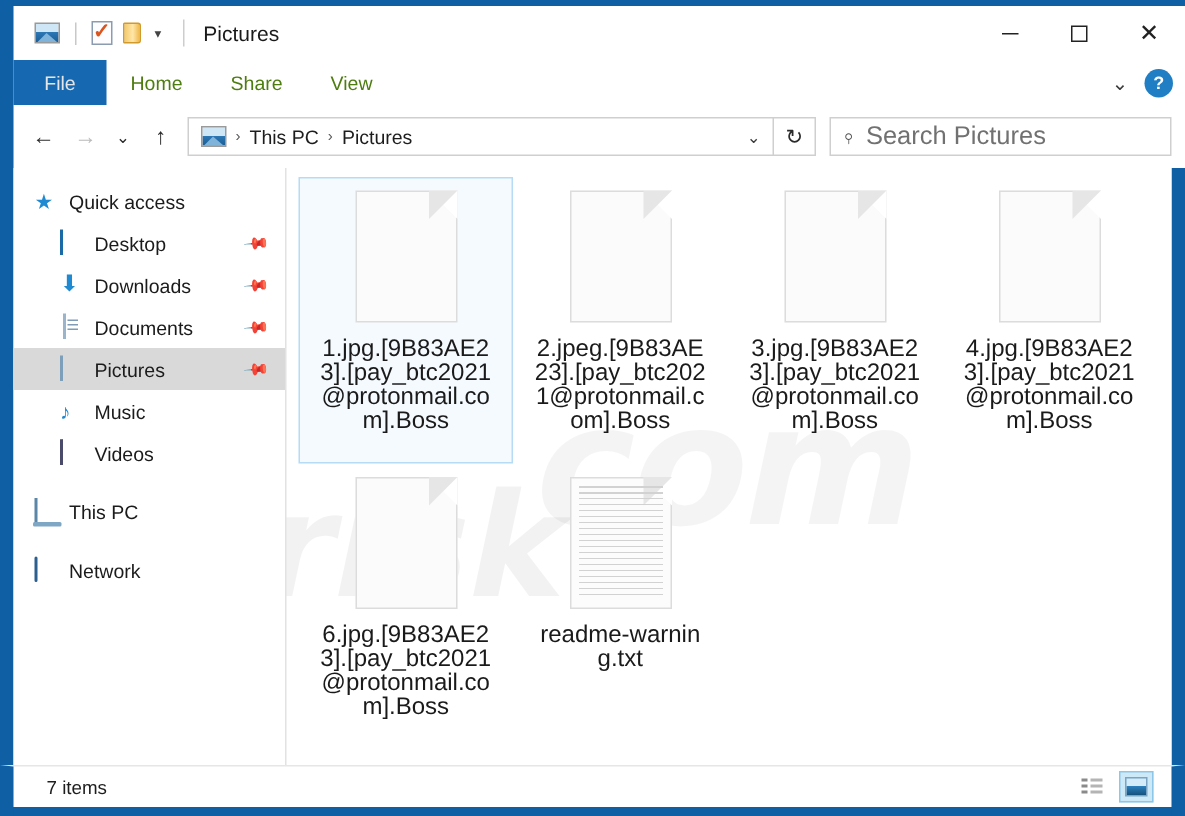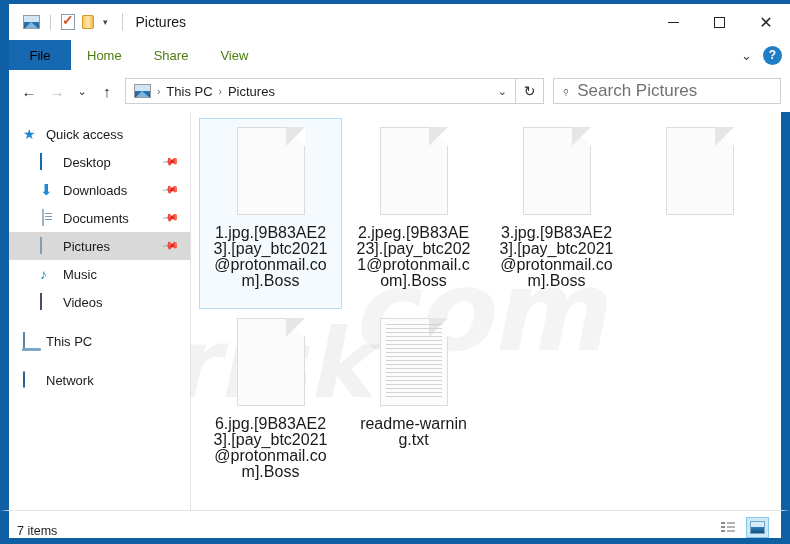--- a/index.html
+++ b/index.html
@@ -73,21 +73,21 @@
     height: 30px; background: #ffffff;
     border-left: 9px solid #0e5fa4;
     display: flex; align-items: stretch; position: relative;
     flex: 0 0 auto;
   }
   .tab {
     display: flex; align-items: center; justify-content: center;
     font-size: 13px; color: #4d7c0f; padding: 0 16px; height: 100%;
   }
   .tab.file {
-    background: #1668b0; color: #000000; min-width: 62px;
+    background: #1668b0; color: #e5e5e5; min-width: 62px;
   }
   .ribbon-right { position: absolute; right: 8px; top: 0; height: 100%; display: flex; align-items: center; gap: 11px; }
   .chev-down { font-size: 13px; color: #3a3a3a; }
   .help-btn {
     width: 19px; height: 19px; border-radius: 50%;
     background: #1f7ec4; color: #fff; font-size: 12px; font-weight: bold;
     display: flex; align-items: center; justify-content: center;
   }
 
   
@@ -252,21 +252,21 @@
     font-family: "DejaVu Sans", sans-serif;
     transform: skewX(-12deg); white-space: nowrap;
   }
 
   
   .statusbar {
     height: 34px; background: #ffffff;
     border-left: 9px solid #0e5fa4; border-right: 9px solid #0e5fa4;
     border-bottom: 6px solid #0e5fa4;
     border-top: 1px solid #e6e6e6;
-    display: flex; align-items: flex-end; padding: 0 8px;
+    display: flex; align-items: center; padding: 0 22px;
     position: relative; flex: 0 0 auto;
   }
   .status-text { font-size: 12.5px; color: #1e1e1e; }
   .viewbtns { position: absolute; right: 12px; display: flex; gap: 7px; align-items: center; }
   .vb { width: 23px; height: 21px; display: flex; align-items: center; justify-content: center; }
   .vb.active { background: #cde8f7; border: 1px solid #8cc6e8; }
   .vb-details {
     width: 14px; height: 11px;
     background:
       linear-gradient(#8a8a8a,#8a8a8a) 0 0/4px 2px no-repeat,
@@ -397,20 +397,21 @@
         <div class="cell">
           <div class="filepage"></div>
           <div class="fname">2.jpeg.[9B83AE23].[pay_btc2021@protonmail.com].Boss</div>
         </div>
         <div class="cell">
           <div class="filepage"></div>
           <div class="fname">3.jpg.[9B83AE23].[pay_btc2021@protonmail.com].Boss</div>
         </div>
         <div class="cell">
           <div class="filepage"></div>
+          <div class="fname">4.jpg.[9B83AE23].[pay_btc2021@protonmail.com].Boss</div>
         </div>
         <div class="cell">
           <div class="filepage"></div>
           <div class="fname">6.jpg.[9B83AE23].[pay_btc2021@protonmail.com].Boss</div>
         </div>
         <div class="cell">
           <div class="filepage txtpage">
             <div class="txtlines"></div>
           </div>
           <div class="fname">readme-warning.txt</div>

